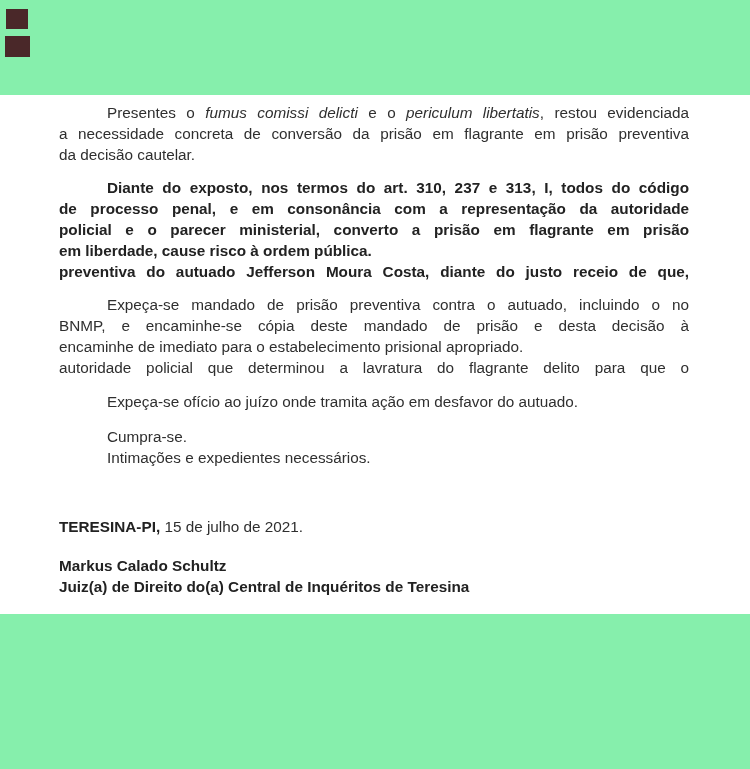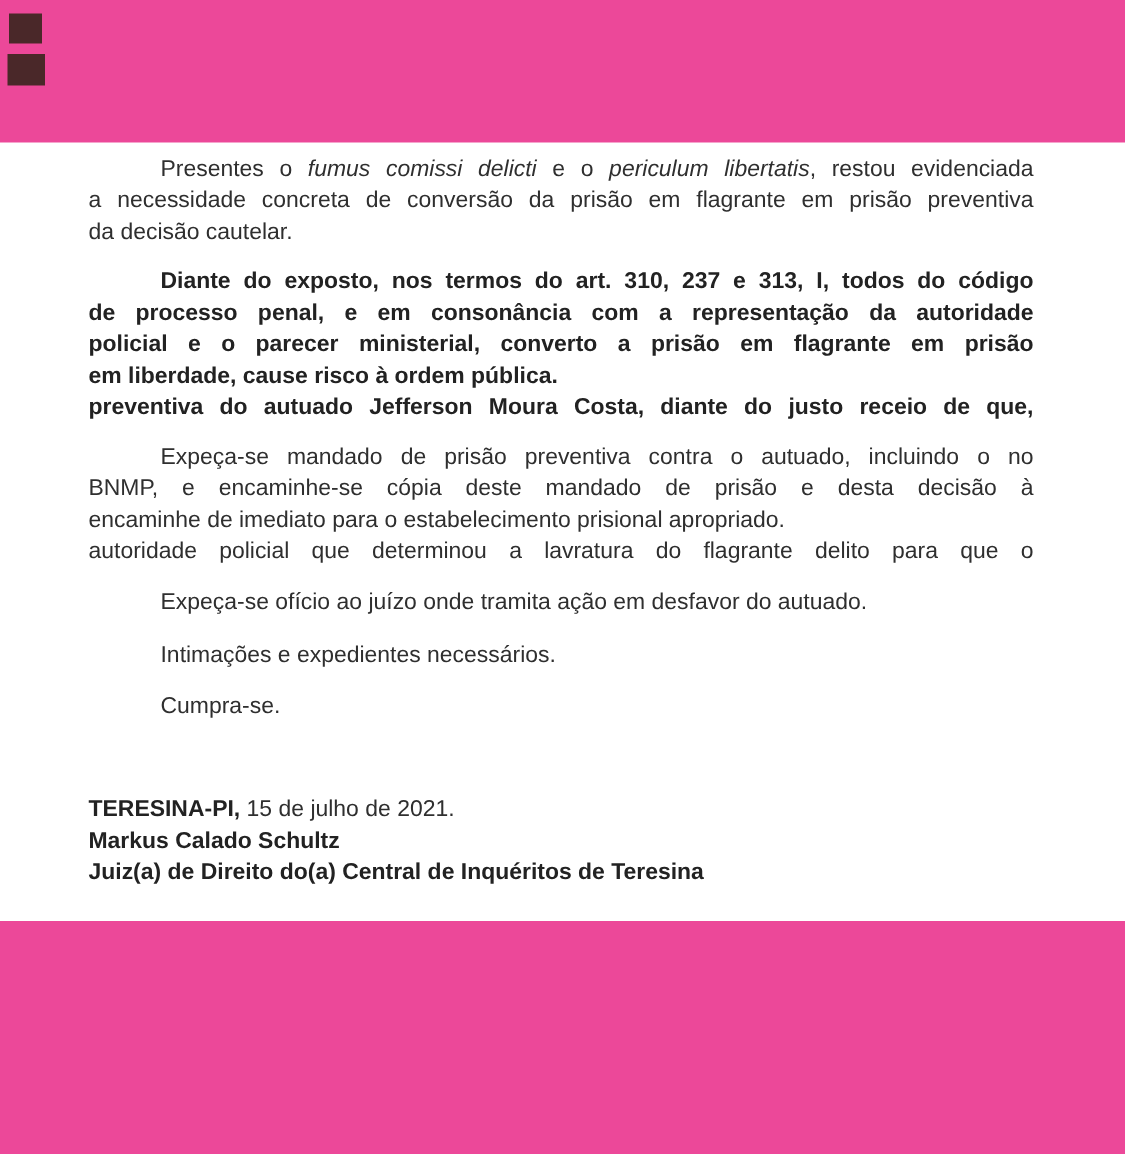--- a/index.html
+++ b/index.html
@@ -2,21 +2,21 @@
 <html><head>
 <meta charset="utf-8">
 <style>
   html, body { margin: 0; padding: 0; }
   body {
     width: 750px; height: 769px;
     background: #f7f8f8;
     font-family: "Liberation Sans", "DejaVu Sans", sans-serif;
     overflow: hidden;
   }
-  .viewer { position: relative; width: 750px; height: 769px; background: #ec4899; }
+  .viewer { position: relative; width: 750px; height: 769px; background: #86efac; }
 
   .redaction { position: absolute; background: #4a2829; }
   .red1 { left: 6px;  top: 9px;  width: 22px; height: 20px; }
   .red2 { left: 5px;  top: 36px; width: 25px; height: 21px; }
 
   .page {
     position: absolute; left: 0; top: 95px;
     width: 750px; height: 519px;
     background: #ffffff;
     box-sizing: border-box;
@@ -34,21 +34,21 @@
   .mb0  { margin-bottom: 0; }
 
   
   .ln { display: block; text-align: justify; text-align-last: justify; }
   .ln.ind  { text-indent: 48px; }
   .ln.last { text-align: left; text-align-last: left; }
 
   .centered { text-align: left; padding-right: 36px; }
   .dateline { margin-top: 48px; color: #2f2f2f; }
   .dateline .bold-run { font-weight: bold; color: #222222; }
-  .sig { font-weight: bold; color: #222222; }
+  .sig { margin-top: 18px; font-weight: bold; color: #222222; }
   i { font-style: italic; }
 </style>
 </head>
 <body>
 
 <div class="viewer">
 
   <div class="redaction red1"></div>
   <div class="redaction red2"></div>
 
@@ -72,26 +72,26 @@
       <span class="ln ind">Expeça-se mandado de prisão preventiva contra o autuado, incluindo o no</span>
       <span class="ln">BNMP, e encaminhe-se cópia deste mandado de prisão e desta decisão à</span>
       <span class="ln last">encaminhe de imediato para o estabelecimento prisional apropriado.</span>
       <span class="ln">autoridade policial que determinou a lavratura do flagrante delito para que o</span>
     </div>
 
     <div class="para mb14">
       <span class="ln ind last">Expeça-se ofício ao juízo onde tramita ação em desfavor do autuado.</span>
     </div>
 
+    <div class="para mb0">
+      <span class="ln ind last">Cumpra-se.</span>
+    </div>
+
     <div class="para mb13">
       <span class="ln ind last">Intimações e expedientes necessários.</span>
-    </div>
-
-    <div class="para mb0">
-      <span class="ln ind last">Cumpra-se.</span>
     </div>
 
     <div class="centered dateline"><span class="bold-run">TERESINA-PI,</span><span> 15 de julho de 2021.</span></div>
 
     <div class="centered sig">
       <div>Markus Calado Schultz</div>
       <div>Juiz(a) de Direito do(a) Central de Inquéritos de Teresina</div>
     </div>
 
   </div>

